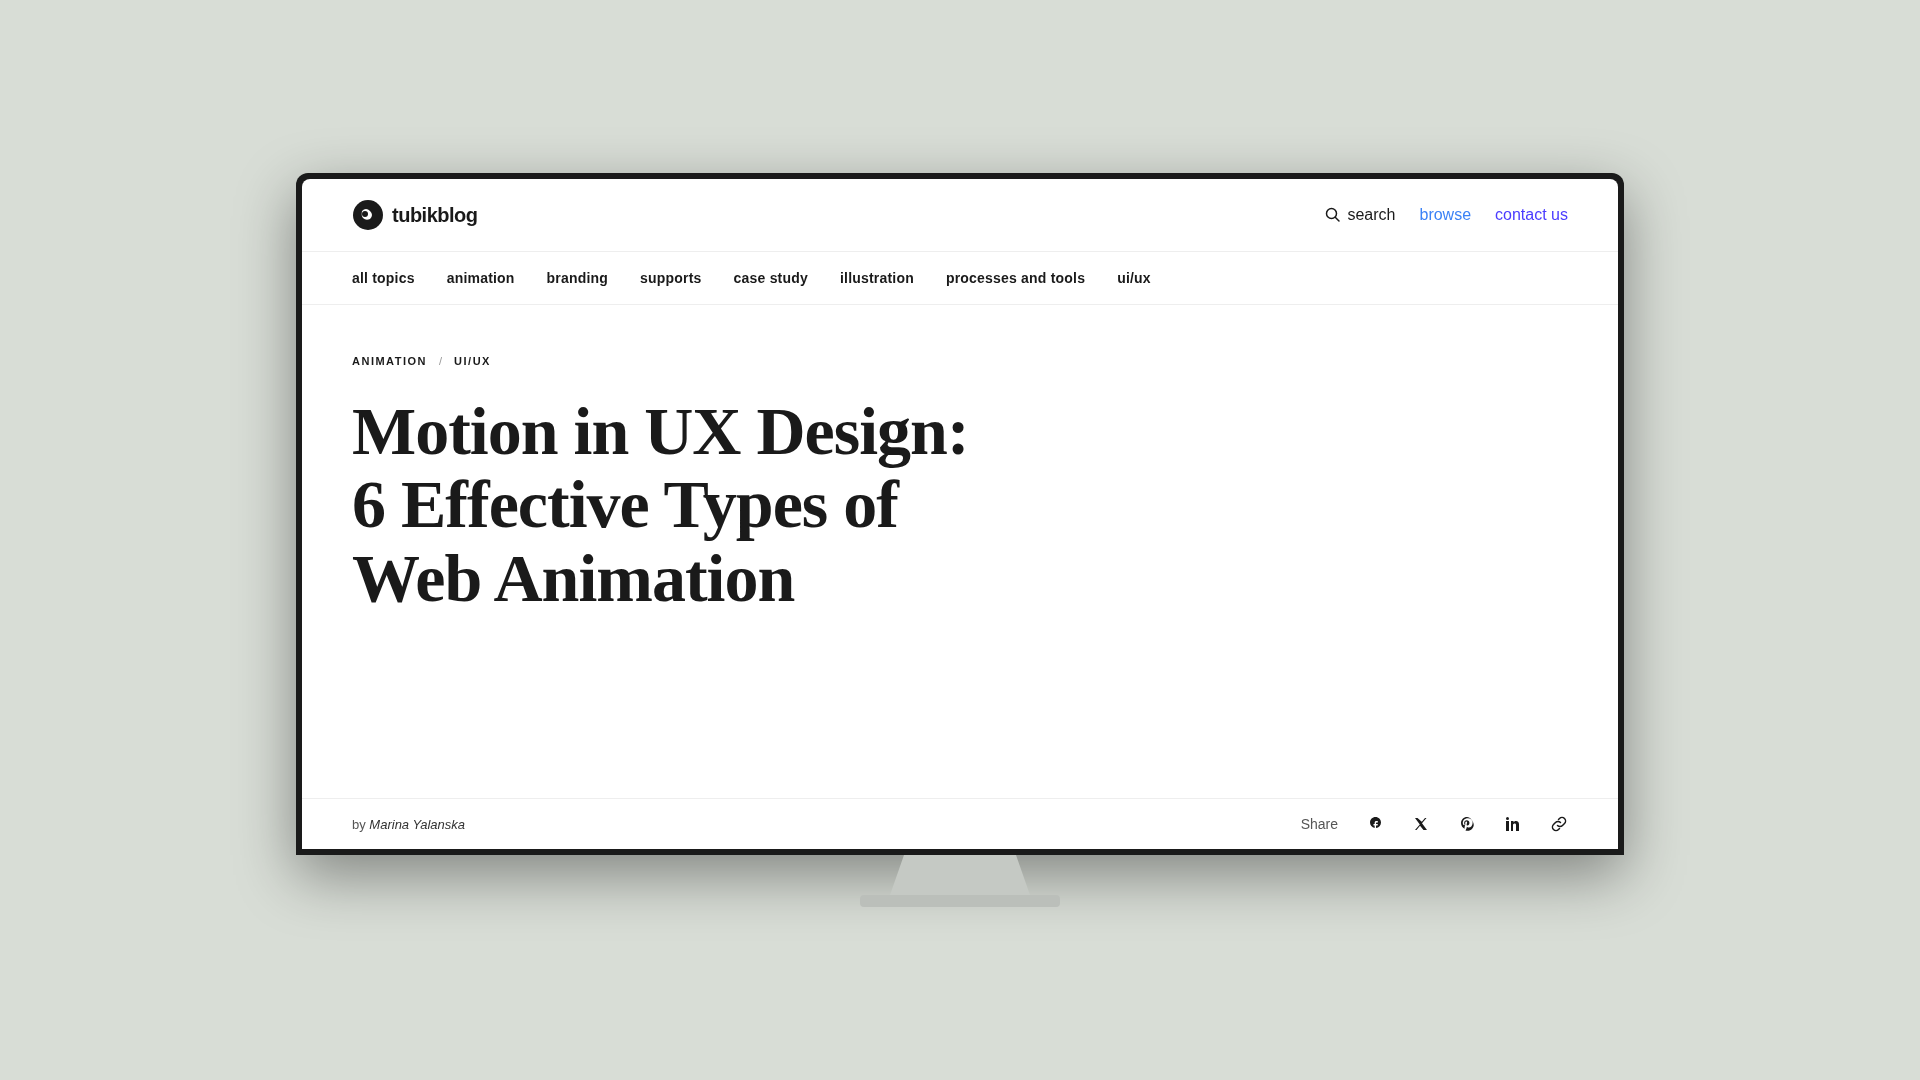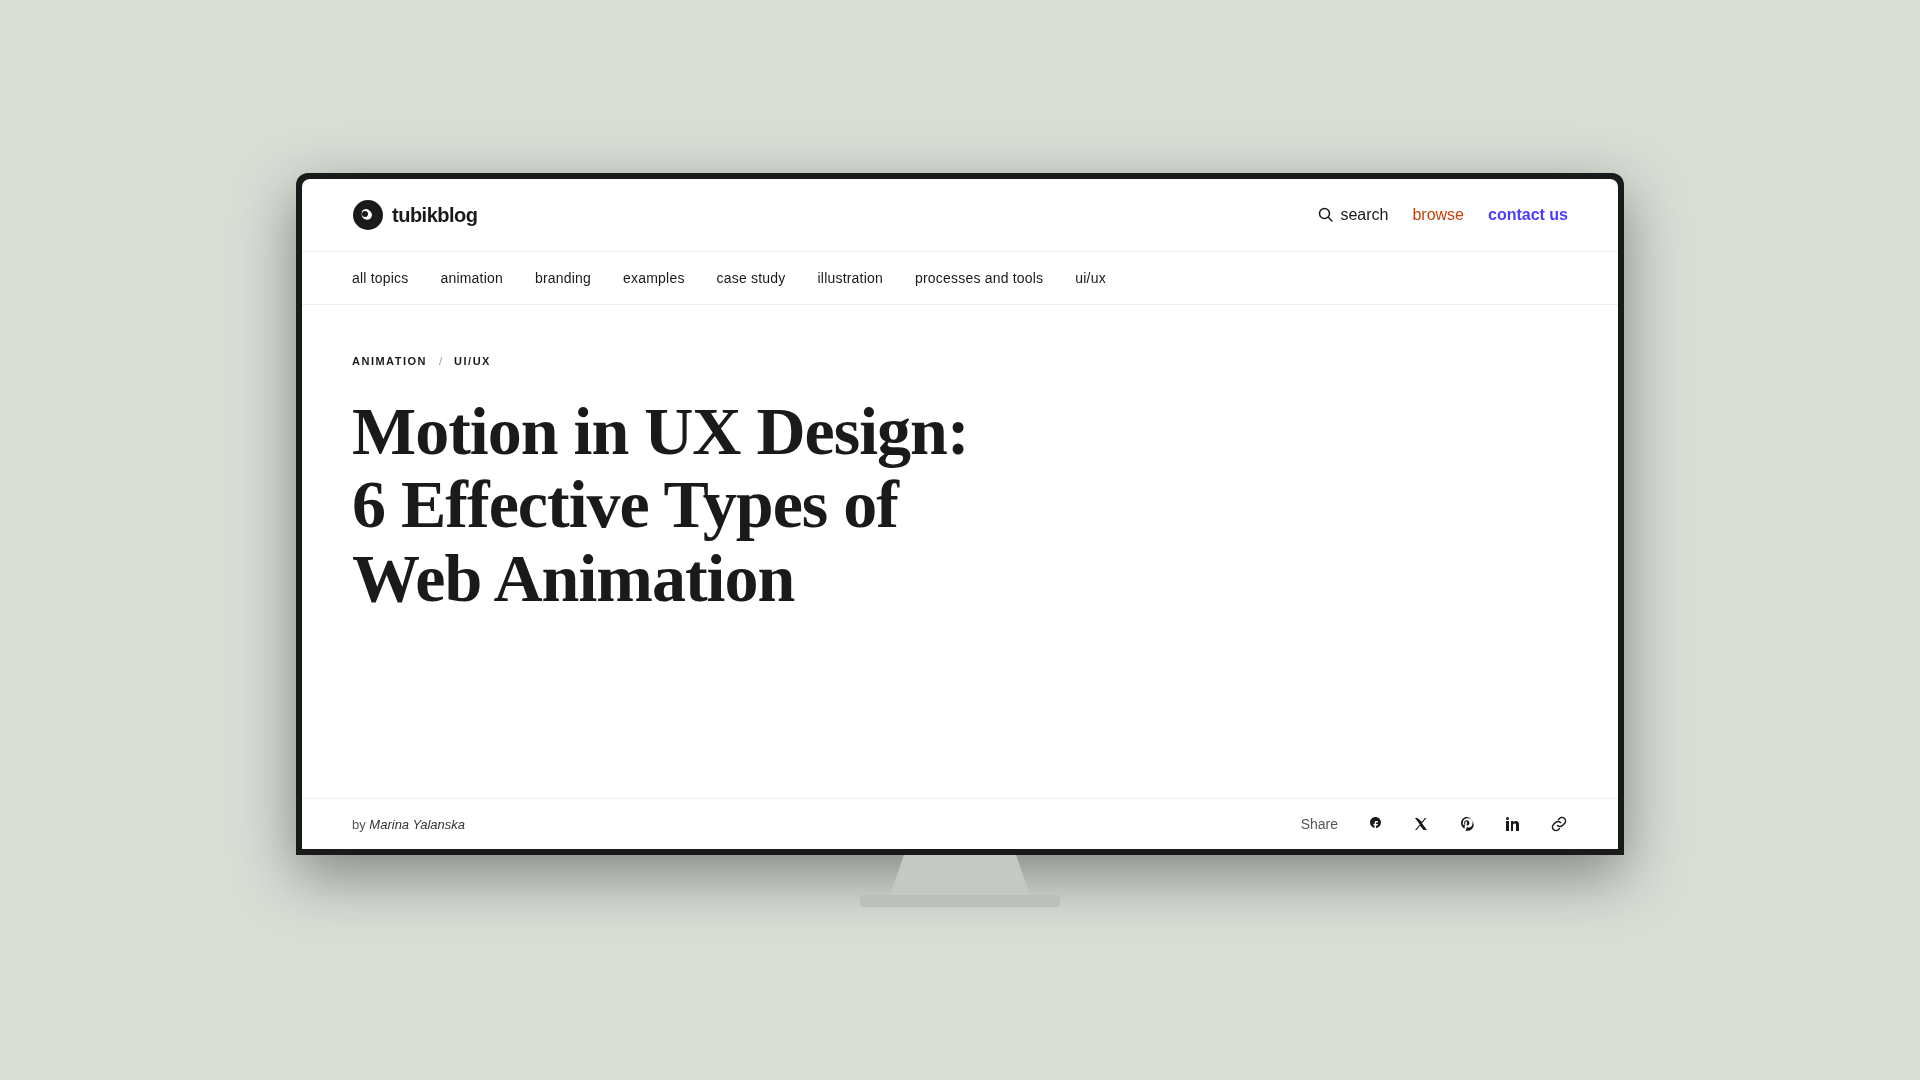--- a/index.html
+++ b/index.html
@@ -73,46 +73,46 @@
       display: flex;
       align-items: center;
       gap: 6px;
       color: #1a1a1a;
       font-size: 16px;
       cursor: pointer;
     }
 
     .nav-browse {
       font-size: 16px;
-      color: #c2410c;
+      color: #3b82f6;
       cursor: pointer;
       font-weight: 400;
     }
 
     .nav-contact {
       font-size: 16px;
       color: #4b3cff;
       cursor: pointer;
-      font-weight: 700;
+      font-weight: 400;
     }
 
     
     .topic-nav {
       display: flex;
       align-items: center;
       gap: 32px;
       padding: 18px 50px;
       border-bottom: 1px solid #eee;
     }
 
     .topic-nav a {
       text-decoration: none;
       color: #1a1a1a;
       font-size: 14px;
-      font-weight: 400;
+      font-weight: 700;
       letter-spacing: 0.2px;
       cursor: pointer;
     }
 
     
     .article-area {
       padding: 50px 50px 40px 50px;
       min-height: 450px;
     }
 
@@ -239,21 +239,21 @@
           </div>
           <span class="nav-browse">browse</span>
           <span class="nav-contact">contact us</span>
         </nav>
       </header>
 
       <nav class="topic-nav">
         <a>all topics</a>
         <a>animation</a>
         <a>branding</a>
-        <a>examples</a>
+        <a>supports</a>
         <a>case study</a>
         <a>illustration</a>
         <a>processes and tools</a>
         <a>ui/ux</a>
       </nav>
 
       <main class="article-area">
         <div class="article-breadcrumb">
           <span class="breadcrumb-item">ANIMATION</span>
           <span class="breadcrumb-separator">/</span>

